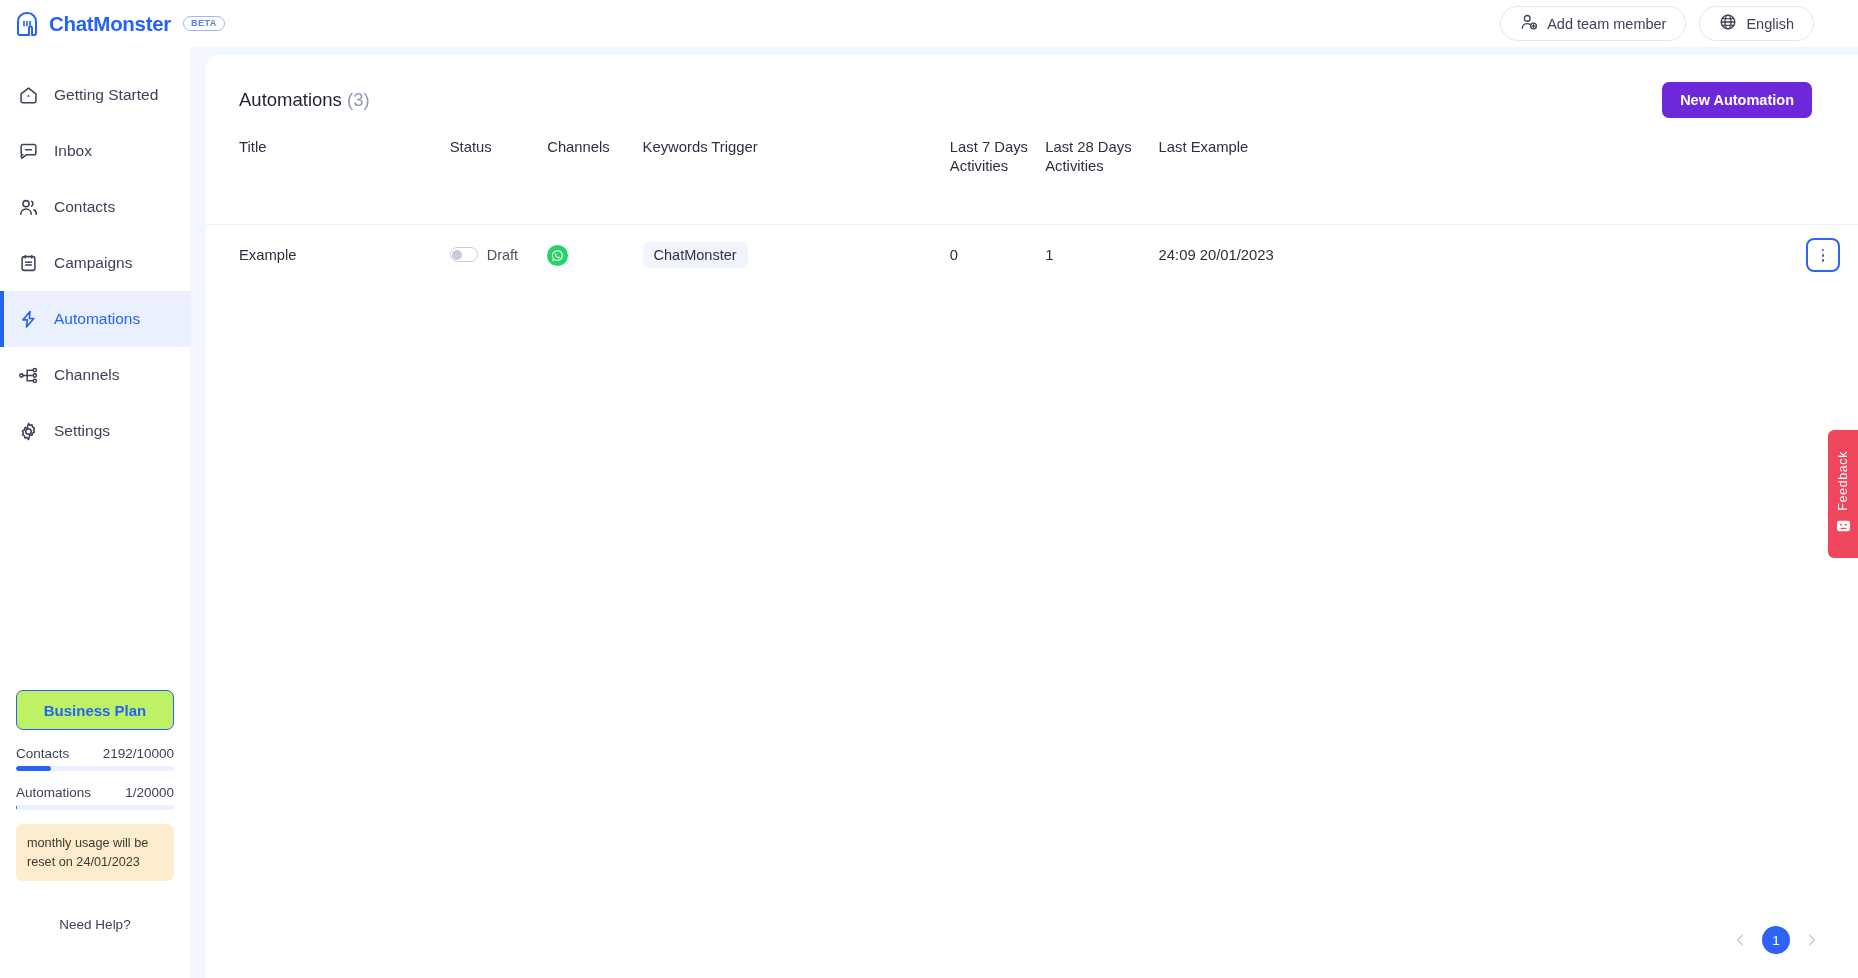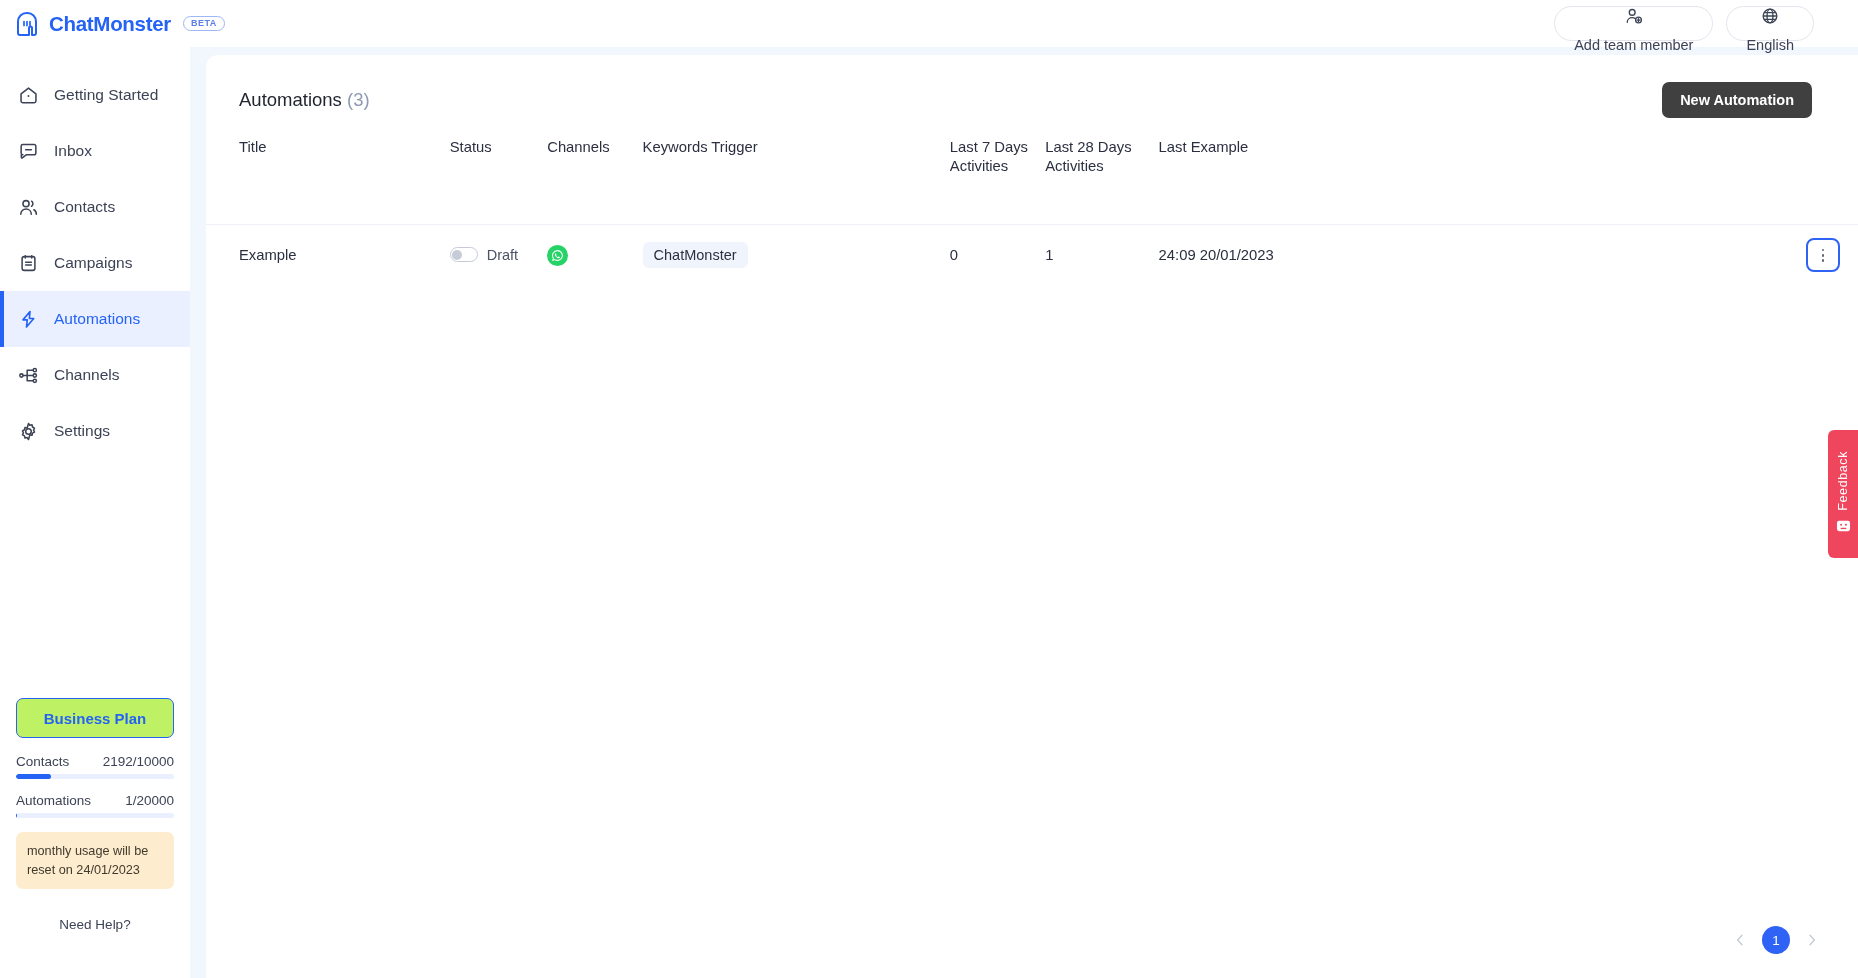--- a/index.html
+++ b/index.html
@@ -33,21 +33,21 @@
   }
   .topbar-right {
     margin-left: auto; display: flex; align-items: center; gap: 13px;
     margin-right: 44px;
   }
   .pill-btn {
     display: flex; align-items: center; gap: 9px;
     border: 1px solid #e3e6ee; border-radius: 22px;
     height: 35px; padding: 0 19px;
     background: #fff; color: #3d4356; font-size: 14.5px;
-    cursor: pointer; white-space: nowrap; flex-direction: column;
+    cursor: pointer; white-space: nowrap;
   }
   .pill-btn svg { flex: none; }
 
   
   .sidebar {
     position: absolute; top: 29px; left: 0;
     width: 190px; height: 931px;
     background: #ffffff;
     display: flex; flex-direction: column;
     z-index: 15;
@@ -83,42 +83,42 @@
     border-radius: 4px; overflow: hidden; margin-bottom: 14px;
   }
   .bar-fill { height: 100%; background: #2563f5; border-radius: 4px; }
   .notice {
     background: #fdeccd; color: #403a2e; border-radius: 7px;
     font-size: 12.7px; line-height: 1.45; padding: 10px 11px;
     width: 158px; margin-top: 4px;
   }
   .need-help {
     font-size: 13.5px; color: #3d4356; text-align: center;
-    padding: 28px 0 28px 0; cursor: pointer;
+    padding: 36px 0 28px 0; cursor: pointer;
   }
 
   
   .main-bg {
     position: absolute; top: 47px; left: 190px;
     width: 1668px; height: 931px; background: #f2f6fd;
   }
   .card {
     position: absolute; top: 55px; left: 206px;
     width: 1652px; height: 923px;
     background: #ffffff; border-radius: 12px 0 0 0;
     overflow: hidden;
   }
   .card-head {
     display: flex; align-items: center;
     padding: 25px 46px 0 33px; height: 64px;
   }
   .card-title { font-size: 18.5px; color: #1f2430; }
   .card-title .count { color: #8e99b4; }
   .new-btn {
-    margin-left: auto; background: #404040; color: #fff;
+    margin-left: auto; background: #6d28d9; color: #fff;
     border: none; border-radius: 7px; height: 36px; padding: 0 18px;
     font-size: 14.5px; font-weight: bold; cursor: pointer;
   }
 
   table.auto-table { width: 100%; border-collapse: collapse; table-layout: fixed; }
   table.auto-table thead th {
     text-align: left; font-weight: normal; color: #2b3040;
     font-size: 14.8px; vertical-align: top;
     padding: 19px 0 0 0; line-height: 1.28;
   }

